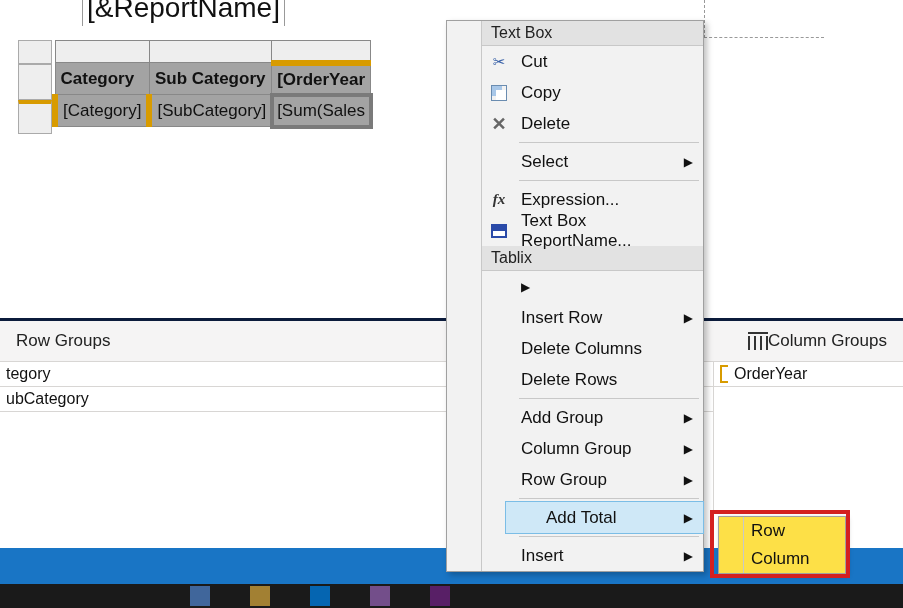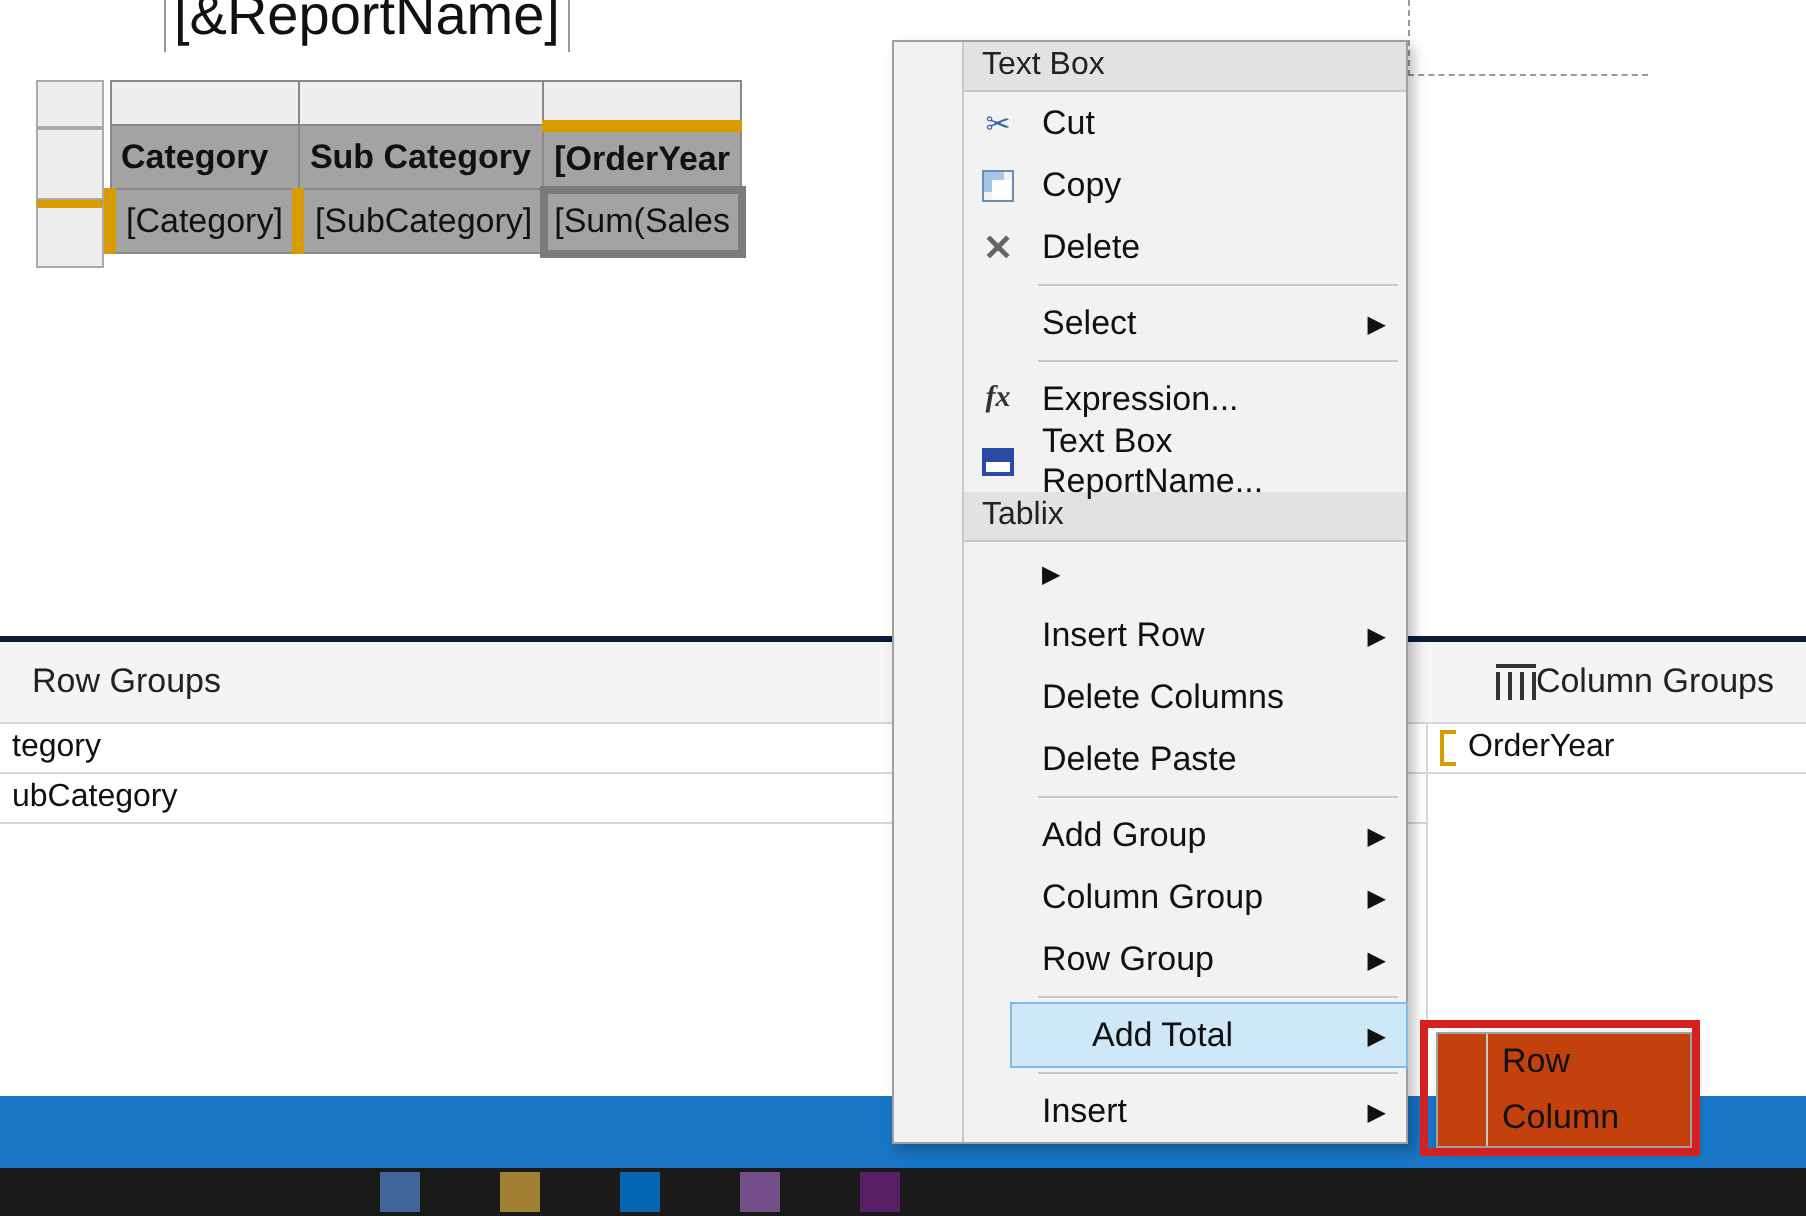--- a/index.html
+++ b/index.html
@@ -211,21 +211,21 @@
       outline: 1px solid #7bbde6;
       margin-left: 25px;
     }
 
     
     .submenu {
       position: absolute;
       top: 516px;
       left: 718px;
       width: 128px;
-      background: #c2410c;
+      background: #fde047;
       border: 1px solid #a0a0a0;
       box-shadow: 2px 2px 5px rgba(0,0,0,0.25);
       z-index: 60;
     }
     .submenu-outline {
       position: absolute;
       top: 510px; left: 710px;
       width: 140px; height: 68px;
       border: 4px solid #d42020;
       z-index: 70;
@@ -382,21 +382,21 @@
     <span class="mi-icon"></span>
     <span class="mi-label">Insert Row</span>
     <span class="mi-arrow">▶</span>
   </div>
   <div class="menu-item">
     <span class="mi-icon"></span>
     <span class="mi-label">Delete Columns</span>
   </div>
   <div class="menu-item">
     <span class="mi-icon"></span>
-    <span class="mi-label">Delete Paste</span>
+    <span class="mi-label">Delete Rows</span>
   </div>
   <div class="menu-sep"></div>
   <div class="menu-item">
     <span class="mi-icon"></span>
     <span class="mi-label">Add Group</span>
     <span class="mi-arrow">▶</span>
   </div>
   <div class="menu-item">
     <span class="mi-icon"></span>
     <span class="mi-label">Column Group</span>

